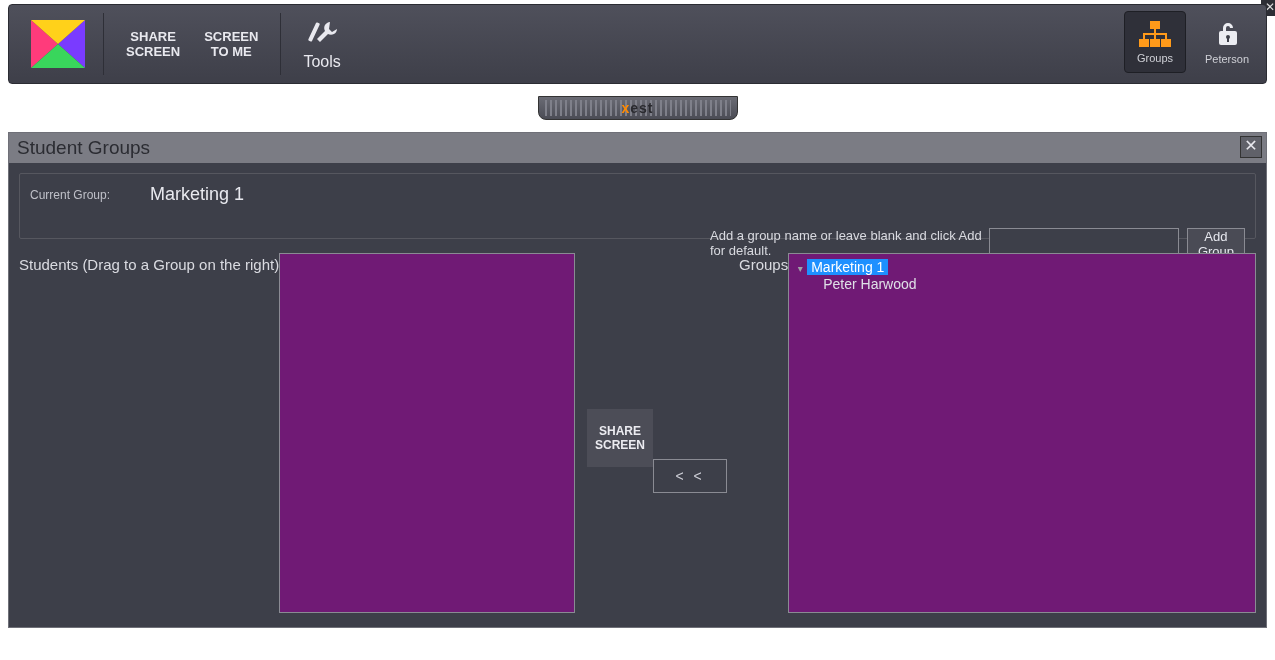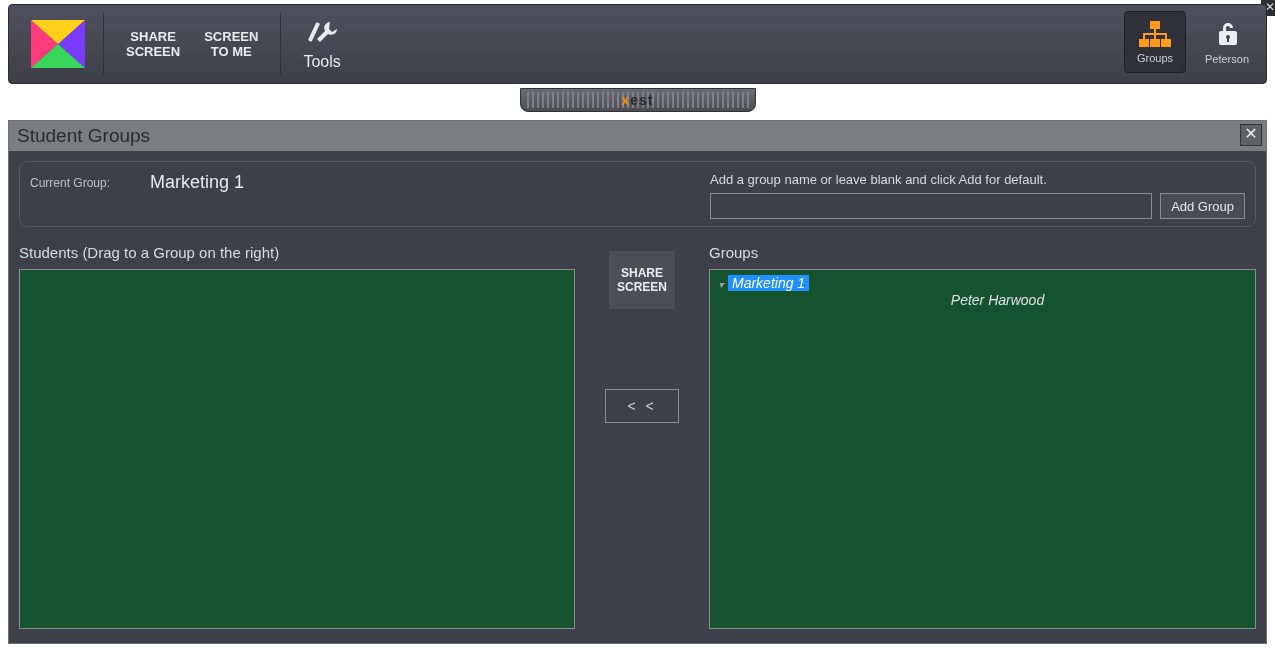--- a/index.html
+++ b/index.html
@@ -20,21 +20,21 @@
   .logo { width: 70px; height: 60px; margin-left: 14px; display:flex; align-items:center; justify-content:center;}
   .tb-btn { text-align:center; color:#e9e9ef; font-weight:700; font-size:13px; line-height:15px; padding:0 12px; cursor:pointer; }
   .tb-btn.tools { font-weight:400; font-size:16px; }
   .tb-icon { display:block; margin:0 auto 4px auto; }
   .topbar .right { position:absolute; right:8px; top:6px; display:flex; gap:10px; }
   .rbtn { width:62px; height:62px; border-radius:4px; color:#cfd0d6; font-size:11px; text-align:center; display:flex; flex-direction:column; align-items:center; justify-content:center; gap:2px; cursor:pointer;}
   .rbtn.active { background:#2f3039; border:1px solid #1e1f25; }
   .top-close { position:absolute; top:0; right:-4px; width:18px; height:16px; background:#2d2e35; color:#ddd; font-size:12px; line-height:14px; text-align:center; cursor:pointer;}
   
   
-  .handle { width:236px; height:24px; margin:4px auto; background:linear-gradient(#6a6b74,#4b4c55); border:1px solid #333; border-radius:0 0 8px 8px; display:flex; align-items:center; justify-content:center; position:relative;}
+  .handle { width:200px; height:24px; margin:12px auto; background:linear-gradient(#6a6b74,#4b4c55); border:1px solid #333; border-radius:0 0 8px 8px; display:flex; align-items:center; justify-content:center; position:relative;}
   .handle .ticks { position:absolute; left:6px; right:6px; top:3px; bottom:3px; background:repeating-linear-gradient(90deg,#7f808a 0 2px, transparent 2px 5px);}
   .handle .label { position:relative; font-weight:700; color:#2a2a2f; font-size:14px; letter-spacing:1px;}
   .handle .label .x { color:#ff8a00;}
   
   
   .panel {
     margin: 8px 8px 10px 8px;
     border: 1px solid #6f7078;
     background: #3d3f49;
   }
@@ -45,56 +45,56 @@
     font-size: 19px;
     padding-left: 8px;
     display:flex; align-items:center;
     position:relative;
   }
   .panel-title .pclose { position:absolute; right:4px; top:3px; width:22px; height:22px; background:#606169; border:1px solid #333; color:#e8e8ee; font-size:16px; line-height:18px; text-align:center; cursor:pointer;}
   .panel-body { padding: 10px 10px 14px 10px; }
 
   .row-top {
     border:1px solid #56575f;
-    border-radius:8px;
+    border-radius:2px;
     height:66px;
     display:flex;
     align-items:flex-start;
     padding:10px 10px 8px 10px;
     gap:20px;
   }
   .row-top .left { flex:0 0 660px; display:flex; align-items:center; gap:40px; color:#d4d5db;}
   .row-top .left .lbl { font-size:12px; color:#bfc0c8;}
   .row-top .left .val { font-size:18px; color:#e8e9ef;}
-  .row-top .right { flex:1; display:flex; flex-direction:column; gap:6px;}
+  .row-top .right { flex:1; display:flex; gap:6px;margin-top:44px;}
   .row-top .right .hint { font-size:13px; color:#d9dae0;}
   .row-top .right .inrow { display:flex; gap:8px;}
   .tinput { flex:1; height:26px; background:#3d3f49; border:1px solid #8a8b93; color:#eee; padding:0 6px; font-size:13px;}
   .btn { height:26px; padding:0 10px; background:#4a4b55; color:#e6e7ee; border:1px solid #8a8b93; font-size:13px; cursor:pointer;}
   
   .row-main { display:flex; margin-top:14px; gap:12px; }
-  .col { display:flex; flex-direction:column; }
+  .col { display:flex; flex-direction:row; }
   .col.students { flex:0 0 556px; }
   .col.middle { flex:0 0 110px; align-items:center; padding-top:6px;}
   .col.groups { flex:1; }
   .col .heading { font-size:15px; color:#dadbe1; margin-bottom:6px; height:22px; display:flex; align-items:center;}
   .col.groups .heading { justify-content:space-between; }
   .col.groups .heading .hbtns { display:flex; gap:10px;}
-  .listbox { flex:1; min-height:360px; border:1px solid #8a8b93; background:#14532d; padding:4px 4px; color:#dfe0e7; font-size:14px;font-style:italic;}
+  .listbox { flex:1; min-height:360px; border:1px solid #8a8b93; background:#701a75; padding:4px 4px; color:#dfe0e7; font-size:14px;}
   
   .share-tile { width:66px; height:58px; background:#4c4d57; color:#ebebf0; font-weight:700; font-size:12px; line-height:14px; display:flex; align-items:center; justify-content:center; text-align:center; margin-top:4px; cursor:pointer;}
   .move-btn { margin-top:80px; width:74px; height:34px; border:1px solid #8a8b93; background:#3d3f49; color:#cfd0d8; font-size:14px; cursor:pointer; letter-spacing:3px;}
   
   
   .tree { list-style:none; }
   .tree li { padding:1px 0; }
   .tree .caret { display:inline-block; width:14px; color:#9fa0a8; font-size:10px; text-align:center;}
   .tree .node { display:inline-block; padding:0 4px; cursor:pointer;}
   .tree .node.selected { background:#1e90ff; color:#fff;}
-  .tree ul { list-style:none; padding-left:30px;text-align:center;}
+  .tree ul { list-style:none; padding-left:30px;}
   
 </style>
 </head>
 <body>
 
 <div class="top-close">✕</div>
 
 <div class="topbar">
   <div class="logo">
     <svg width="54" height="48" viewBox="0 0 54 48">

